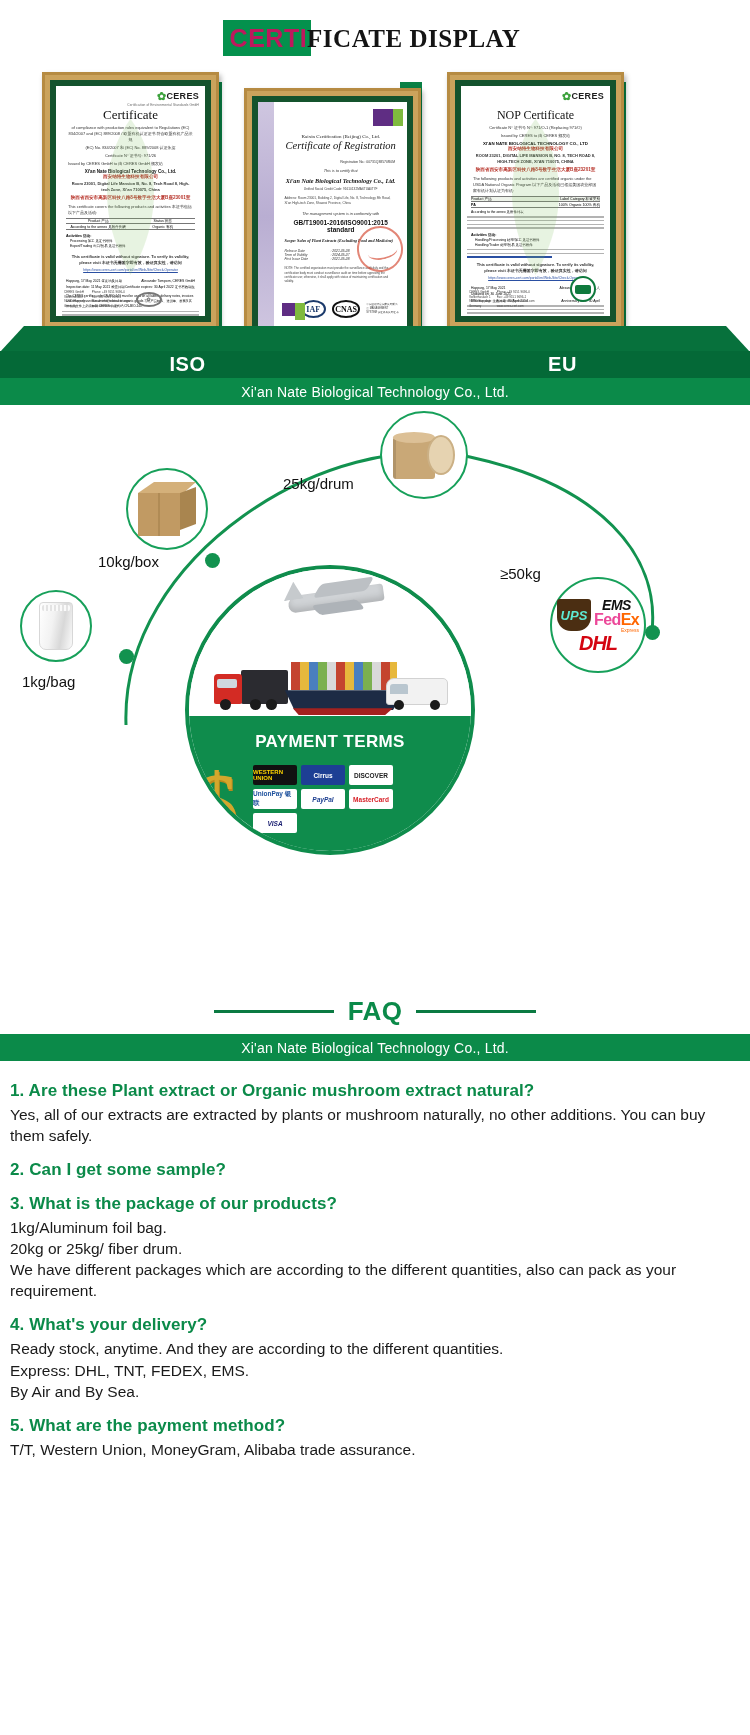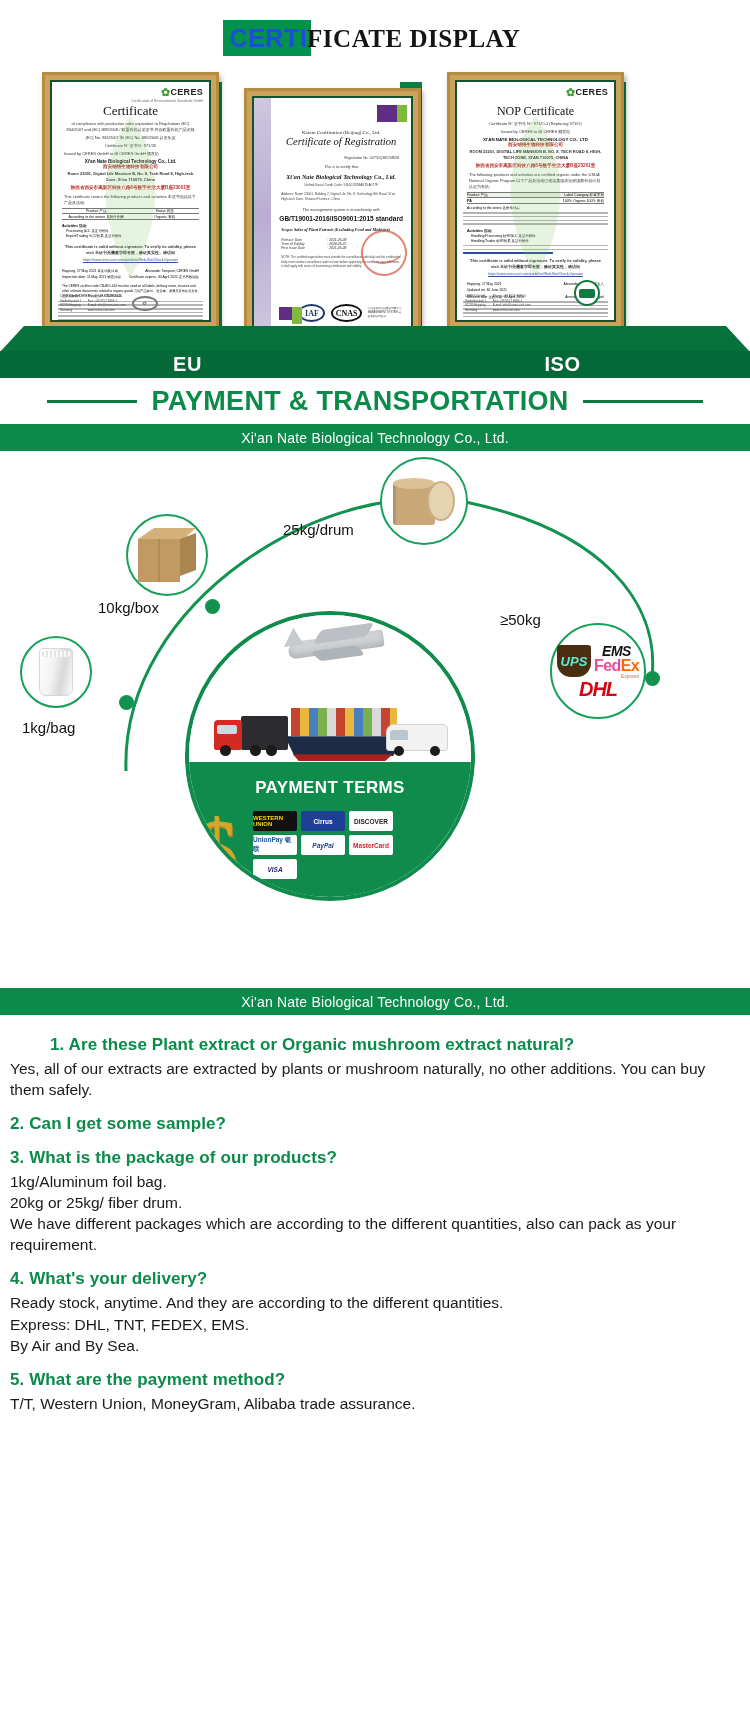--- a/index.html
+++ b/index.html
@@ -19,21 +19,21 @@
   }
   .cert-title .t-wrap {
     display: inline-block; position: relative;
     font-size: 25px; font-weight: bold; letter-spacing: .5px;
     color:#141414; line-height: 40px; white-space: nowrap;
   }
   .cert-title .hl-box {
     position: absolute; left: -7px; top: 2px; width: 88px; height: 36px;
     background: #04914d; z-index: 0;
   }
-  .cert-title .t-a { position: relative; z-index: 2; color:#1d4ed8; }
+  .cert-title .t-a { position: relative; z-index: 2; color:#be185d; }
   .cert-title .t-b { position: relative; z-index: 2; color:#141414;font-family:Liberation Serif, serif; }
 
   
   .pedestal { position:absolute; left:0; top:326px; width:750px; height:52px; }
   .pedestal .top-face {
     position:absolute; left:0; top:0; width:750px; height:26px;
     background:#07713c;
     clip-path: polygon(3.2% 0, 96.8% 0, 100% 100%, 0 100%);
   }
   .pedestal .front-face {
@@ -55,21 +55,21 @@
   }
 
   .frame {
     position:absolute; background:#cba35c;
     border:3px solid #b68b42;
     box-shadow: 2px 3px 5px rgba(0,0,0,.30);
     padding:5px;
   }
   .frame .inner-bevel{
     width:100%; height:100%;
-    border:2px solid #14532d;
+    border:6px solid #14532d;
     background:#a16207;
     overflow:hidden; position:relative;
   }
   .doc { position:absolute; inset:0; background:#fff; padding:5px 6px; overflow:hidden; }
 
   
   .ln { background:#8d8d8d; height:1.5px; margin:2.2px 0; }
   .ln.lt { background:#b3b3b3; }
   .ln.blue{ background:#2a4fa2; }
 
@@ -269,21 +269,21 @@
   .fedex .fe{ color:#ec4899;} .fedex .ex{ color:#ff6600;}
   .dhl{ color:#d40511;font-size:20px;font-weight:bold;font-style:italic;letter-spacing:-1px;}
 
   
   .faq-section{ position:relative; width:750px; background:#fff; padding-bottom:10px;}
   .faq-body{ padding:16px 10px 0 10px; }
   .faq-q{
     color:#0b8a49; font-size:17px; font-weight:bold; margin-top:14px; margin-bottom:3px;
     letter-spacing:.1px;
   }
-  .faq-q:first-child{ margin-top:4px;margin-left:40px; }
+  .faq-q:first-child{ margin-top:4px; }
   .faq-a{ color:#1a1a1a; font-size:15.5px; line-height:1.36; }
 </style>
 </head>
 <body>
 
 <section class="cert-section">
 
   <div class="cert-title">
     <span class="t-wrap">
       <span class="hl-box"></span>
@@ -482,31 +482,26 @@
         <path d="M50 20 C30 45 28 80 50 115 C72 80 70 45 50 20 Z" fill="#7fbf5e"></path>
       </svg>
     </div>
   </div>
 
   <div class="pedestal">
     <div class="top-face"></div>
     <div class="front-face"></div>
   </div>
   <div class="ped-labels">
+    <div class="pl">ISO</div>
     <div class="pl">EU</div>
-    <div class="pl">ISO</div>
   </div>
 </section>
 
 <section class="pt-section">
-  <div class="sec-head">
-    <span class="rule"></span>
-    <h2>PAYMENT &amp; TRANSPORTATION</h2>
-    <span class="rule long"></span>
-  </div>
   <div class="co-bar">Xi'an Nate Biological Technology Co., Ltd.</div>
 
   <div class="diagram">
 
     <svg width="750" height="520" style="position:absolute;left:0;top:0;">
       <path d="M 126,320 C 120,150 330,22 470,52 C 600,80 660,150 652,226" fill="none" stroke="#12924f" stroke-width="3"></path>
     </svg>
 
     <div class="node-circle" style="left:20px;top:185px;width:72px;height:72px;">
       <div class="pkg-bag"></div>
@@ -591,20 +586,25 @@
           <div class="pay-logo pl-paypal">PayPal</div>
           <div class="pay-logo pl-mc">MasterCard</div>
           <div class="pay-logo pl-visa">VISA</div>
         </div>
       </div>
     </div>
   </div>
 </section>
 
 <section class="faq-section">
+  <div class="sec-head">
+    <span class="rule long"></span>
+    <h2 class="faq">FAQ</h2>
+    <span class="rule long"></span>
+  </div>
   <div class="co-bar">Xi'an Nate Biological Technology Co., Ltd.</div>
 
   <div class="faq-body">
     <div class="faq-q">1. Are these Plant extract or Organic mushroom extract natural?</div>
     <div class="faq-a">Yes, all of our extracts are extracted by plants or mushroom naturally, no other additions. You can buy them safely.</div>
 
     <div class="faq-q">2. Can I get some sample?</div>
 
     <div class="faq-q">3. What is the package of our products?</div>
     <div class="faq-a" style="white-space:pre-line;">1kg/Aluminum foil bag.

